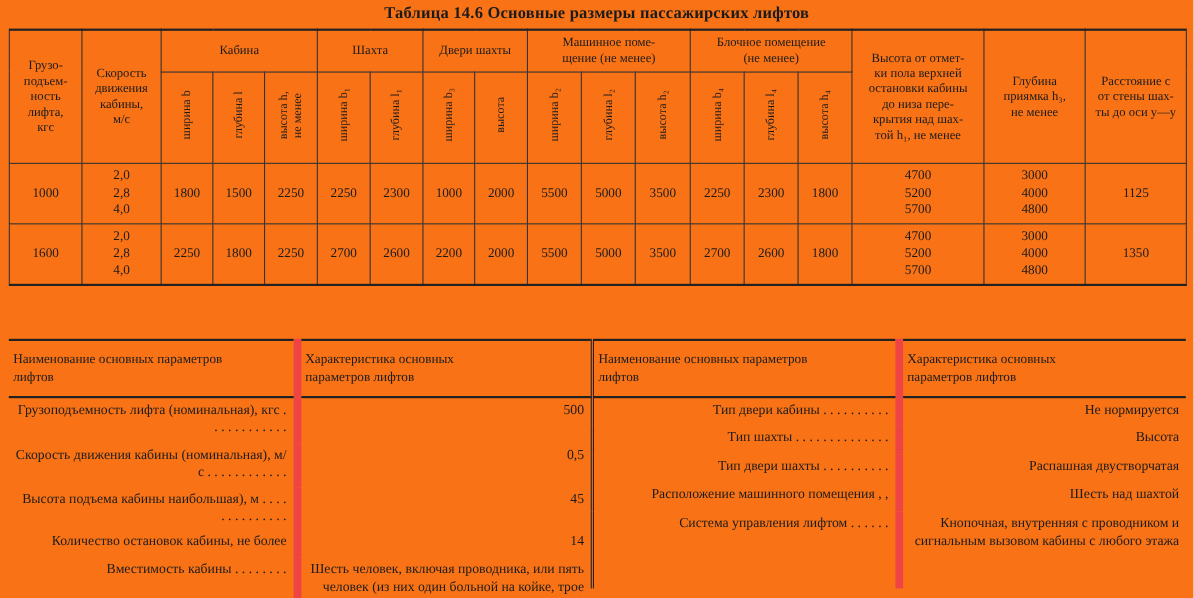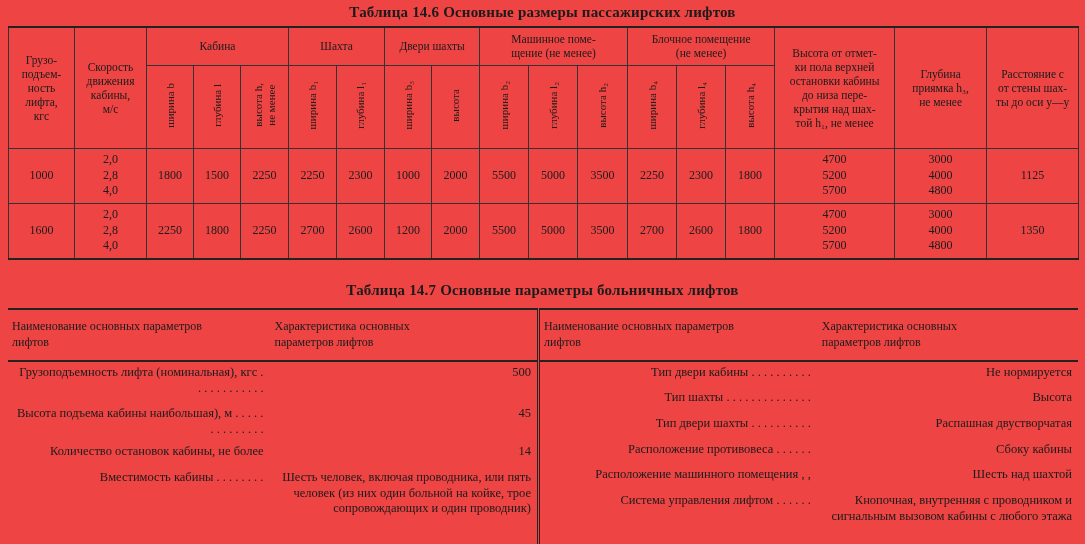--- a/index.html
+++ b/index.html
@@ -1,16 +1,16 @@
 <!DOCTYPE html>
 <html><head>
 <meta charset="utf-8">
 <style>
   html,body{margin:0;padding:0;background:#fdfdfc;}
-  .page{position:relative;width:1085px;height:544px;overflow:hidden;background:#ef4444;
+  .page{position:relative;width:1085px;height:544px;overflow:hidden;background:#f97316;
         font-family:"Liberation Serif","DejaVu Serif",serif;color:#1b1b1b;}
   .title{position:absolute;left:0;width:1085px;text-align:center;font-weight:bold;
          font-size:15px;letter-spacing:.2px;}
   .pre{white-space:pre-line;}
   
   table{border-collapse:collapse;table-layout:fixed;}
   .t146{position:absolute;left:8px;top:26px;width:1070px;
         border-top:2px solid #222;border-bottom:2px solid #222;}
   .t146 th,.t146 td{border:1px solid #333;padding:1px 2px;text-align:center;
         vertical-align:middle;font-weight:normal;font-size:11.5px;line-height:1.22;}
@@ -20,21 +20,21 @@
           white-space:pre-line;font-size:11px;line-height:1.15;max-height:78px;}
   .t146 .data td{height:52px;font-size:12px;white-space:pre-line;line-height:1.3;margin-top:29px;}
   
   .t147{position:absolute;top:308px;border-top:2px solid #222;}
   .t147 th{border-bottom:2px solid #222;height:46px;text-align:left;
            vertical-align:middle;font-weight:normal;font-size:12px;line-height:1.3;
            padding:2px 4px;}
   .t147 td{font-size:12.5px;line-height:1.25;vertical-align:top;padding:3px 6px 0 4px;
            text-align:right;}
   .t147 .name{padding-left:6px;}
-  .t147 .divv{border-left:1px solid #ef4444;}
+  .t147 .divv{border-left:7px solid #ef4444;}
   .t147l{left:8px;width:529px;}
   .t147r{left:537px;width:541px;border-left:3px double #222;}
   .t147 .valpad{}
   .t147 .val{white-space:pre-line;}
 </style>
 </head>
 <body>
 
 <div class="page">
 
@@ -137,57 +137,60 @@
     <tr class="data">
       <td>1600</td>
       <td>2,0
 2,8
 4,0</td>
       <td>2250</td>
       <td>1800</td>
       <td>2250</td>
       <td>2700</td>
       <td>2600</td>
-      <td>1200</td>
+      <td>2200</td>
       <td>2000</td>
       <td>5500</td>
       <td>5000</td>
       <td>3500</td>
       <td>2700</td>
       <td>2600</td>
       <td>1800</td>
       <td>4700
 5200
 5700</td>
       <td>3000
 4000
 4800</td>
       <td>1350</td>
     </tr>
   </tbody>
     </table>
 
-  <div class="title" style="top:282px">Таблица 14.7 Основные параметры больничных лифтов</div>
 
   <table class="t147 t147l">
     <colgroup>
         <col style="width:262px">
         <col style="width:267px">
       </colgroup>
     <tbody>
         <tr>
       <th class="pre">Наименование основных параметров
 лифтов</th>
       <th class="pre divv">Характеристика основных
 параметров лифтов</th>
     </tr>
     <tr style="height:42px">
       <td class="name">Грузоподъемность лифта (номинальная), кгс . . . . . . . . . . . .</td>
       <td class="divv val valpad">500</td>
     </tr>
+    <tr style="height:40px">
+      <td class="name">Скорость движения кабины (номинальная), м/с . . . . . . . . . . . .</td>
+      <td class="divv val valpad">0,5</td>
+    </tr>
     <tr style="height:38px">
       <td class="name">Высота подъема кабины наибольшая), м . . . . . . . . . . . . . .</td>
       <td class="divv val valpad">45</td>
     </tr>
     <tr style="height:26px">
       <td class="name">Количество остановок кабины, не более</td>
       <td class="divv val">14</td>
     </tr>
     <tr style="height:92px">
       <td class="name">Вместимость кабины . . . . . . . .</td>
@@ -213,24 +216,20 @@
       <td class="divv val">Не нормируется</td>
     </tr>
     <tr style="height:26px">
       <td class="name">Тип шахты . . . . . . . . . . . . . .</td>
       <td class="divv val">Высота</td>
     </tr>
     <tr style="height:26px">
       <td class="name">Тип двери шахты . . . . . . . . . .</td>
       <td class="divv val">Распашная двустворчатая</td>
     </tr>
-    <tr style="height:25px">
-      <td class="name">Расположение противовеса . . . . . .</td>
-      <td class="divv val">Сбоку кабины</td>
-    </tr>
     <tr style="height:26px">
       <td class="name">Расположение машинного помещения , ,</td>
       <td class="divv val">Шесть над шахтой</td>
     </tr>
     <tr style="height:70px">
       <td class="name">Система управления лифтом . . . . . .</td>
       <td class="divv val">Кнопочная, внутренняя с проводником и сигнальным вызовом кабины с любого этажа</td>
     </tr>
   </tbody>
     </table>

